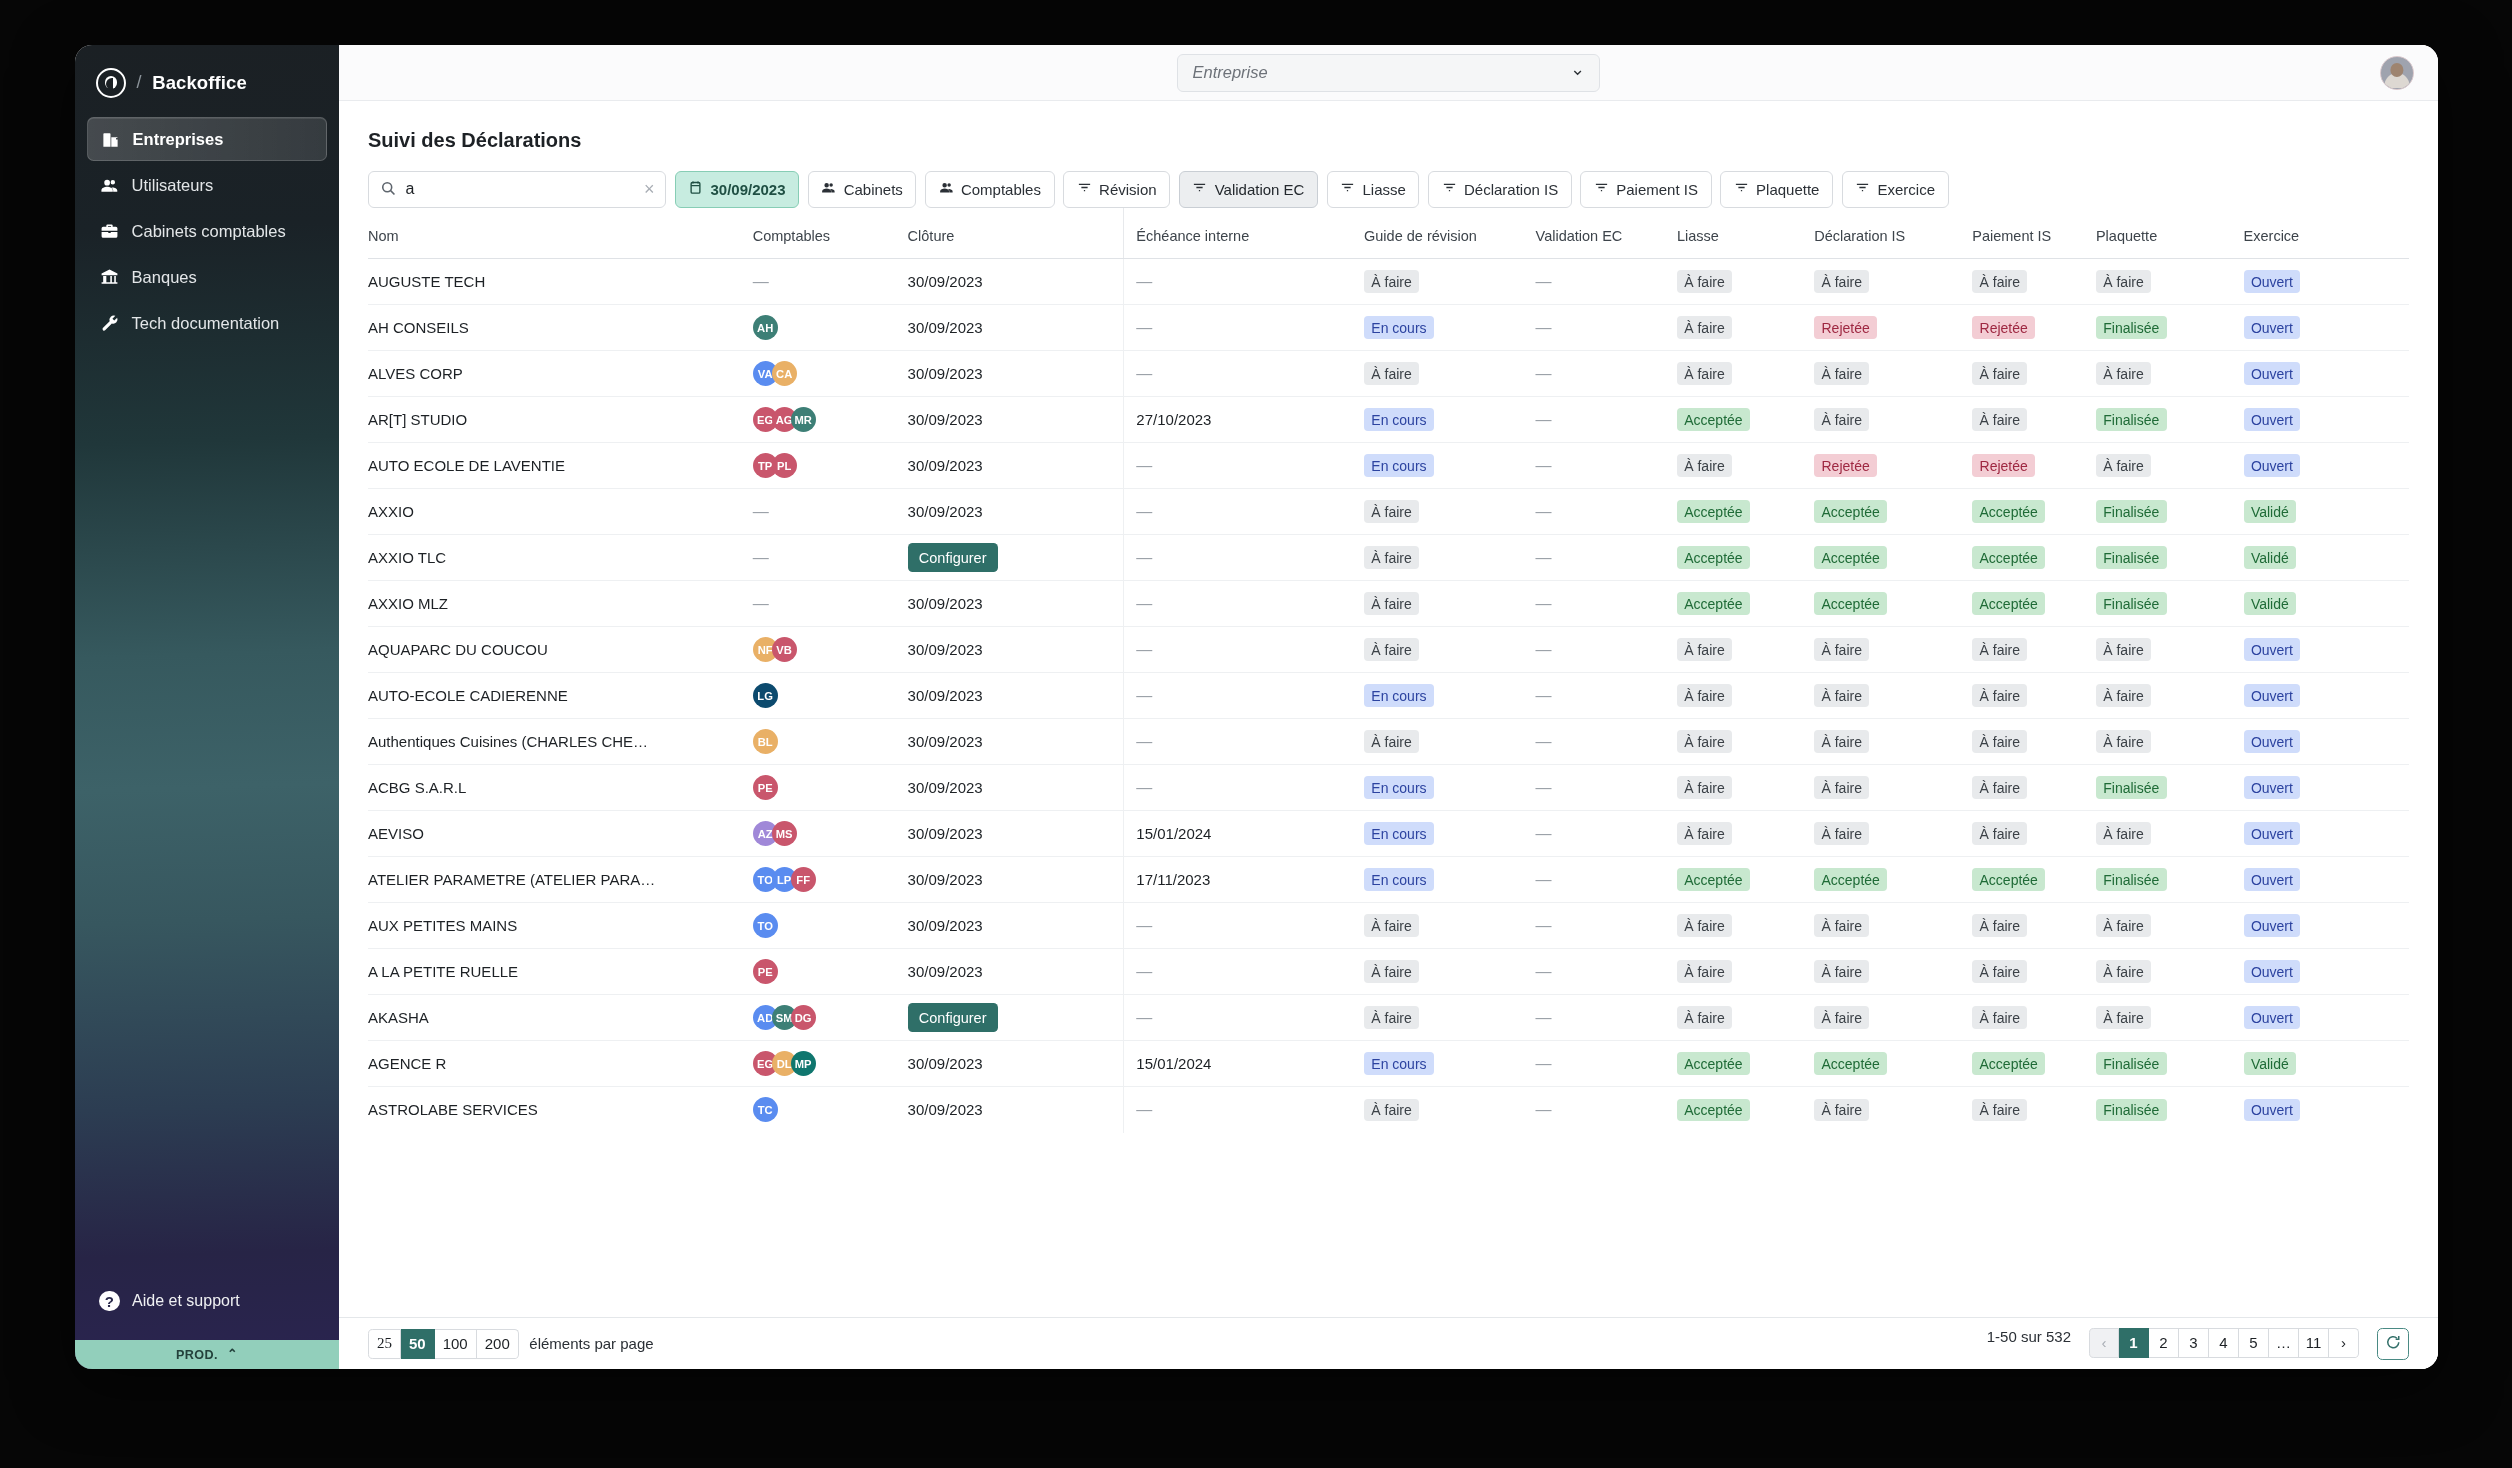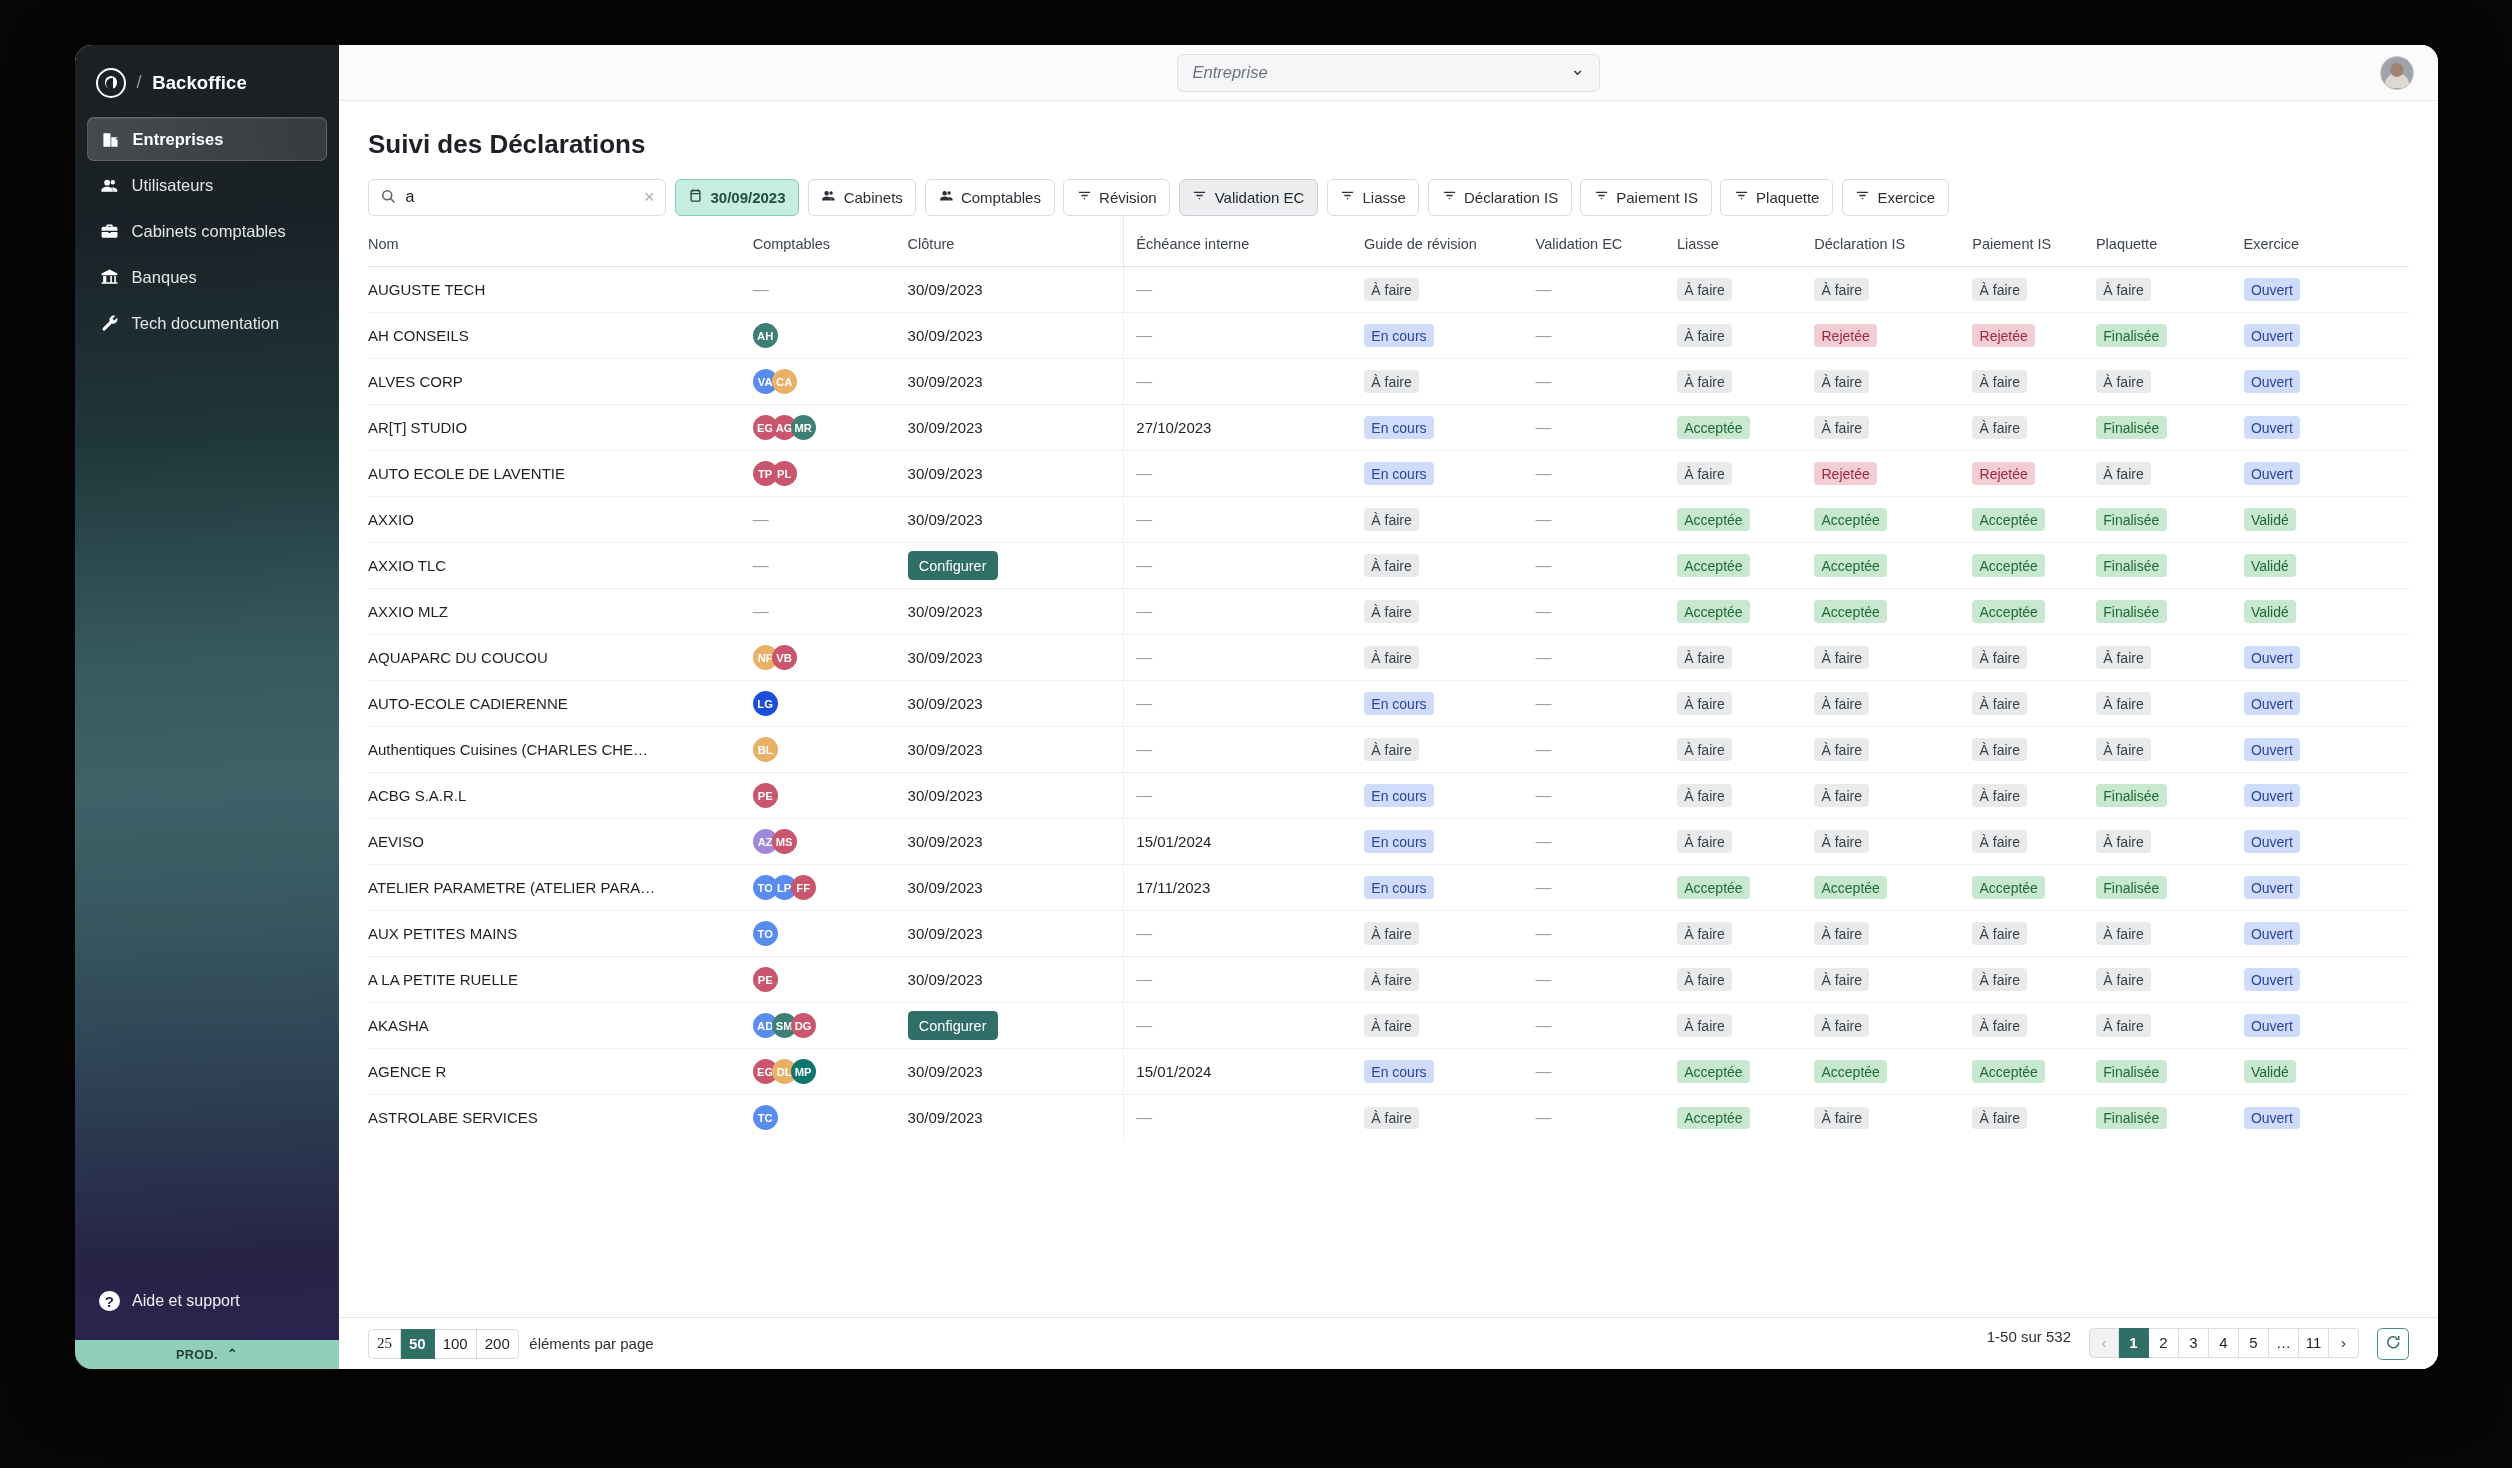--- a/index.html
+++ b/index.html
@@ -132,21 +132,21 @@
     width: 25px; height: 14.5px; border-radius: 12.6px 12.6px 0 0; background: #ddd8d2;
   }
   .topbar-avatar::before {
     content: ""; position: absolute; left: 50%; top: 6px; transform: translateX(-50%);
     width: 13.2px; height: 14px; border-radius: 50%; background: #9e8470; z-index: 2;
   }
 
   .page { flex: 1 1 auto; display: flex; flex-direction: column; min-height: 0; }
 
   .page-title {
-    font-size: 26px; font-weight: 700; color: #1d2125;
+    font-size: 20px; font-weight: 700; color: #1d2125;
     padding: 28px 0 0 29px;
   }
 
   .tabs {
     display: flex; align-items: flex-end; gap: 0;
     padding: 25px 0 0 29px;
     border-bottom: 0.7px solid #e7e9ec;
   }
   .tab {
     font-size: 16.5px; color: #5d646c; padding: 0 14.5px 12.6px 14.5px;
@@ -676,21 +676,21 @@
                   <td class=""><span class="pill p-grey">À faire</span></td>
                   <td class=""><span class="pill p-grey">À faire</span></td>
                   <td class=""><span class="pill p-blue">Ouvert</span></td>
                 </tr>
                 <tr>
                   <td>
                     <div class="nm">AUTO-ECOLE CADIERENNE</div>
                   </td>
                   <td>
                     <div class="avatars">
-                      <span class="av" style="background:#1d4ed8">LG</span>
+                      <span class="av" style="background:#0c4a6e">LG</span>
                     </div>
                   </td>
                   <td><span>30/09/2023</span></td>
                   <td class="sep"><span class="dash">—</span></td>
                   <td class=""><span class="pill p-blue">En cours</span></td>
                   <td class=""><span class="dash">—</span></td>
                   <td class=""><span class="pill p-grey">À faire</span></td>
                   <td class=""><span class="pill p-grey">À faire</span></td>
                   <td class=""><span class="pill p-grey">À faire</span></td>
                   <td class=""><span class="pill p-grey">À faire</span></td>

